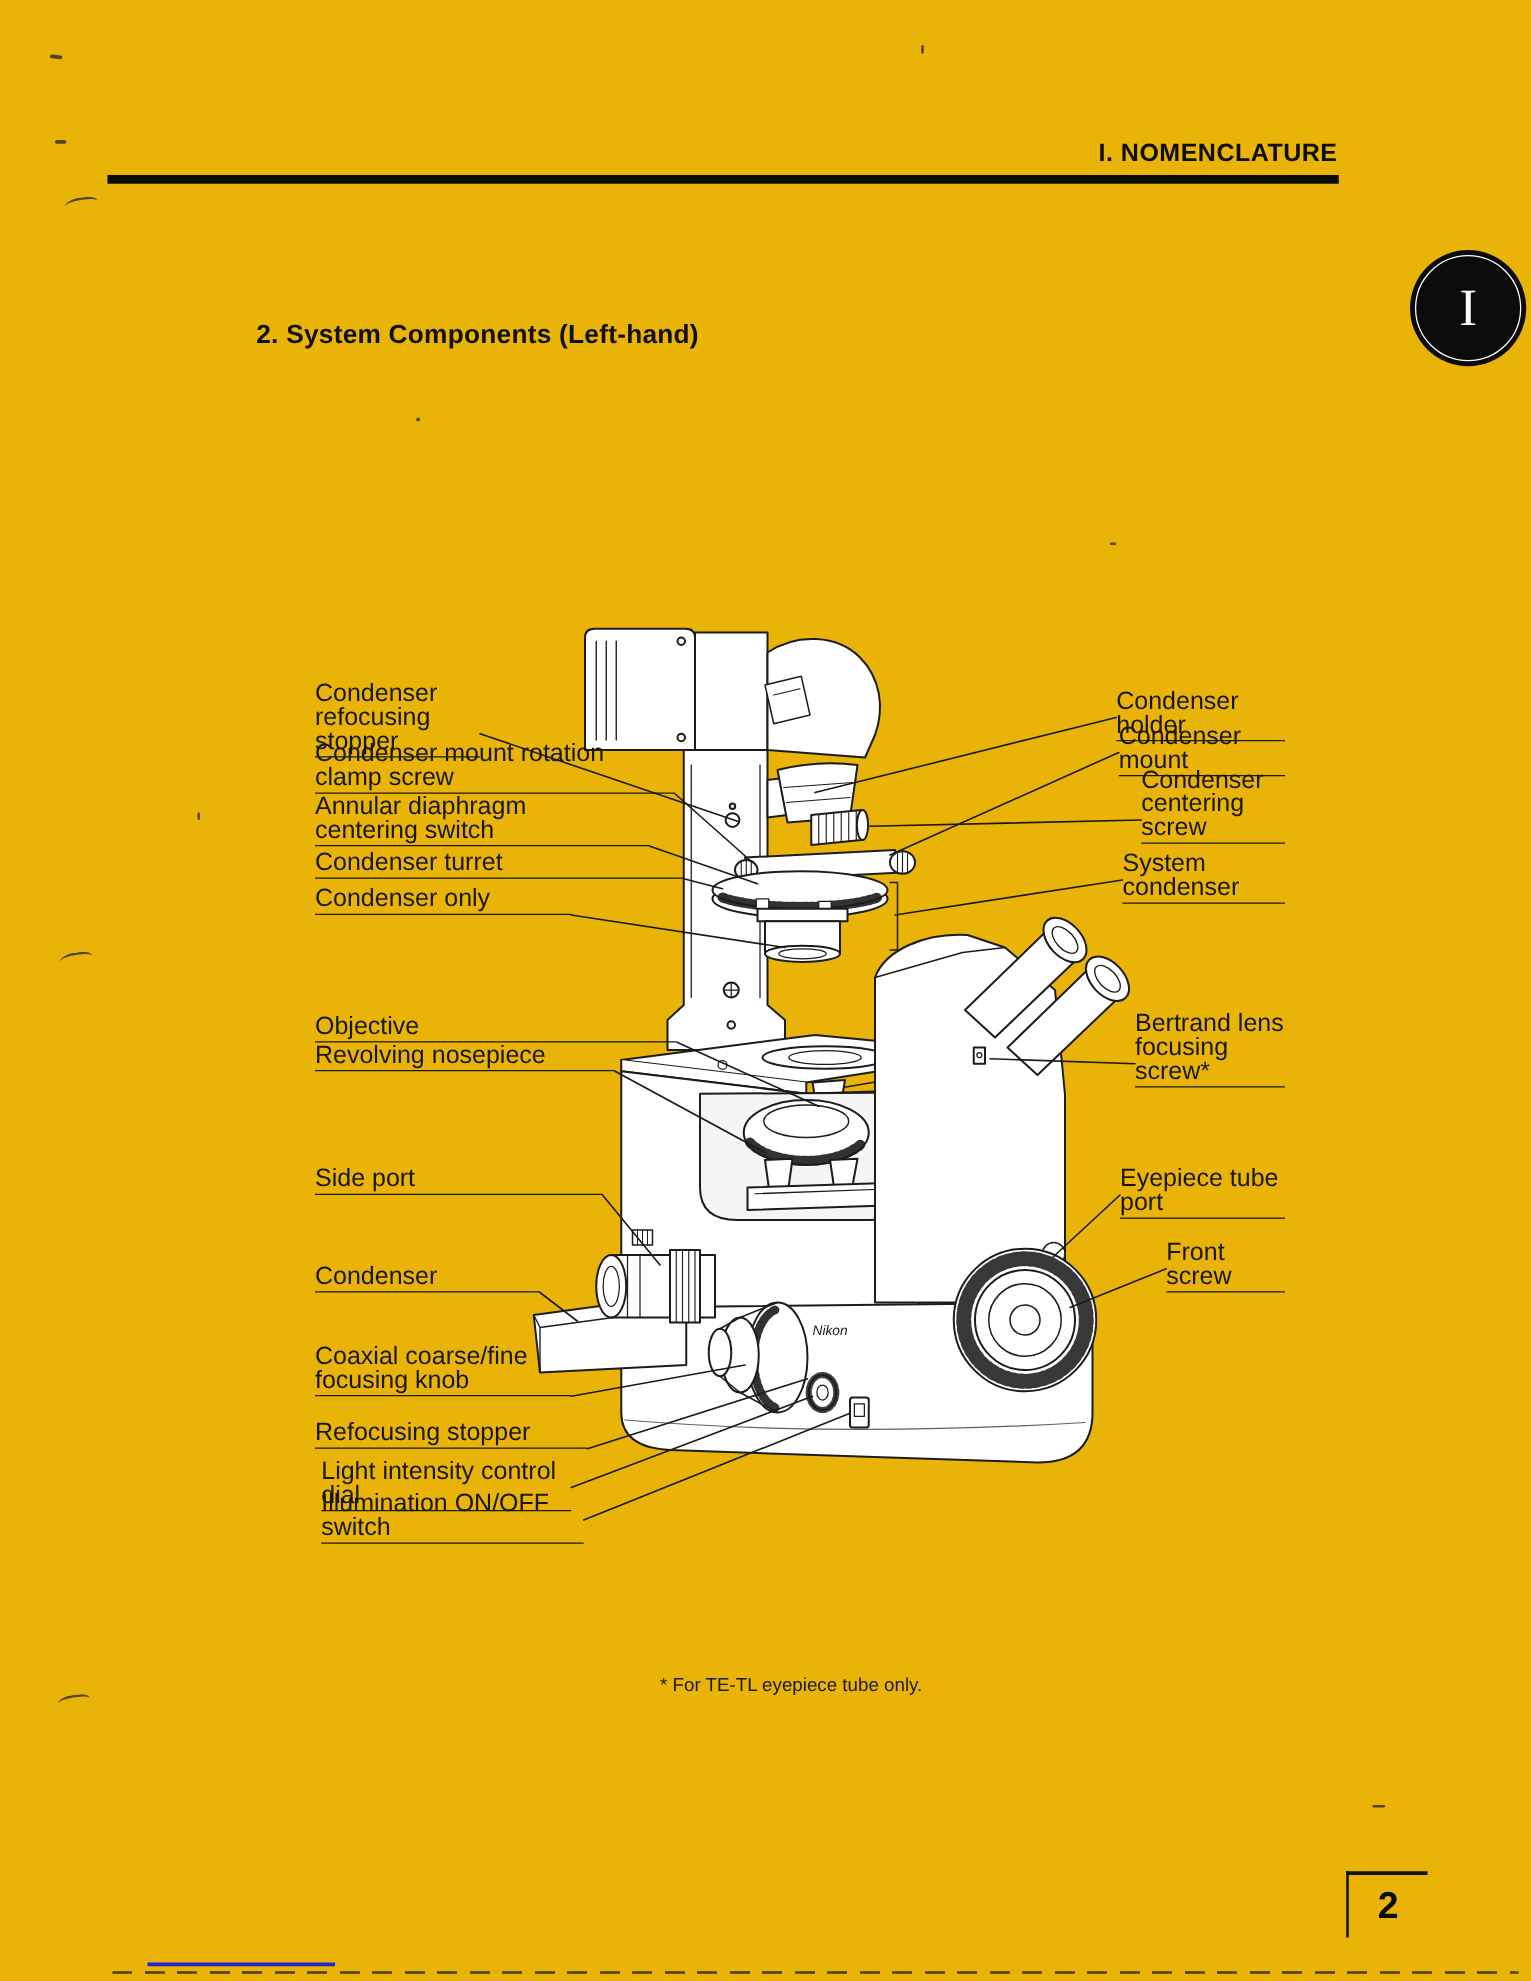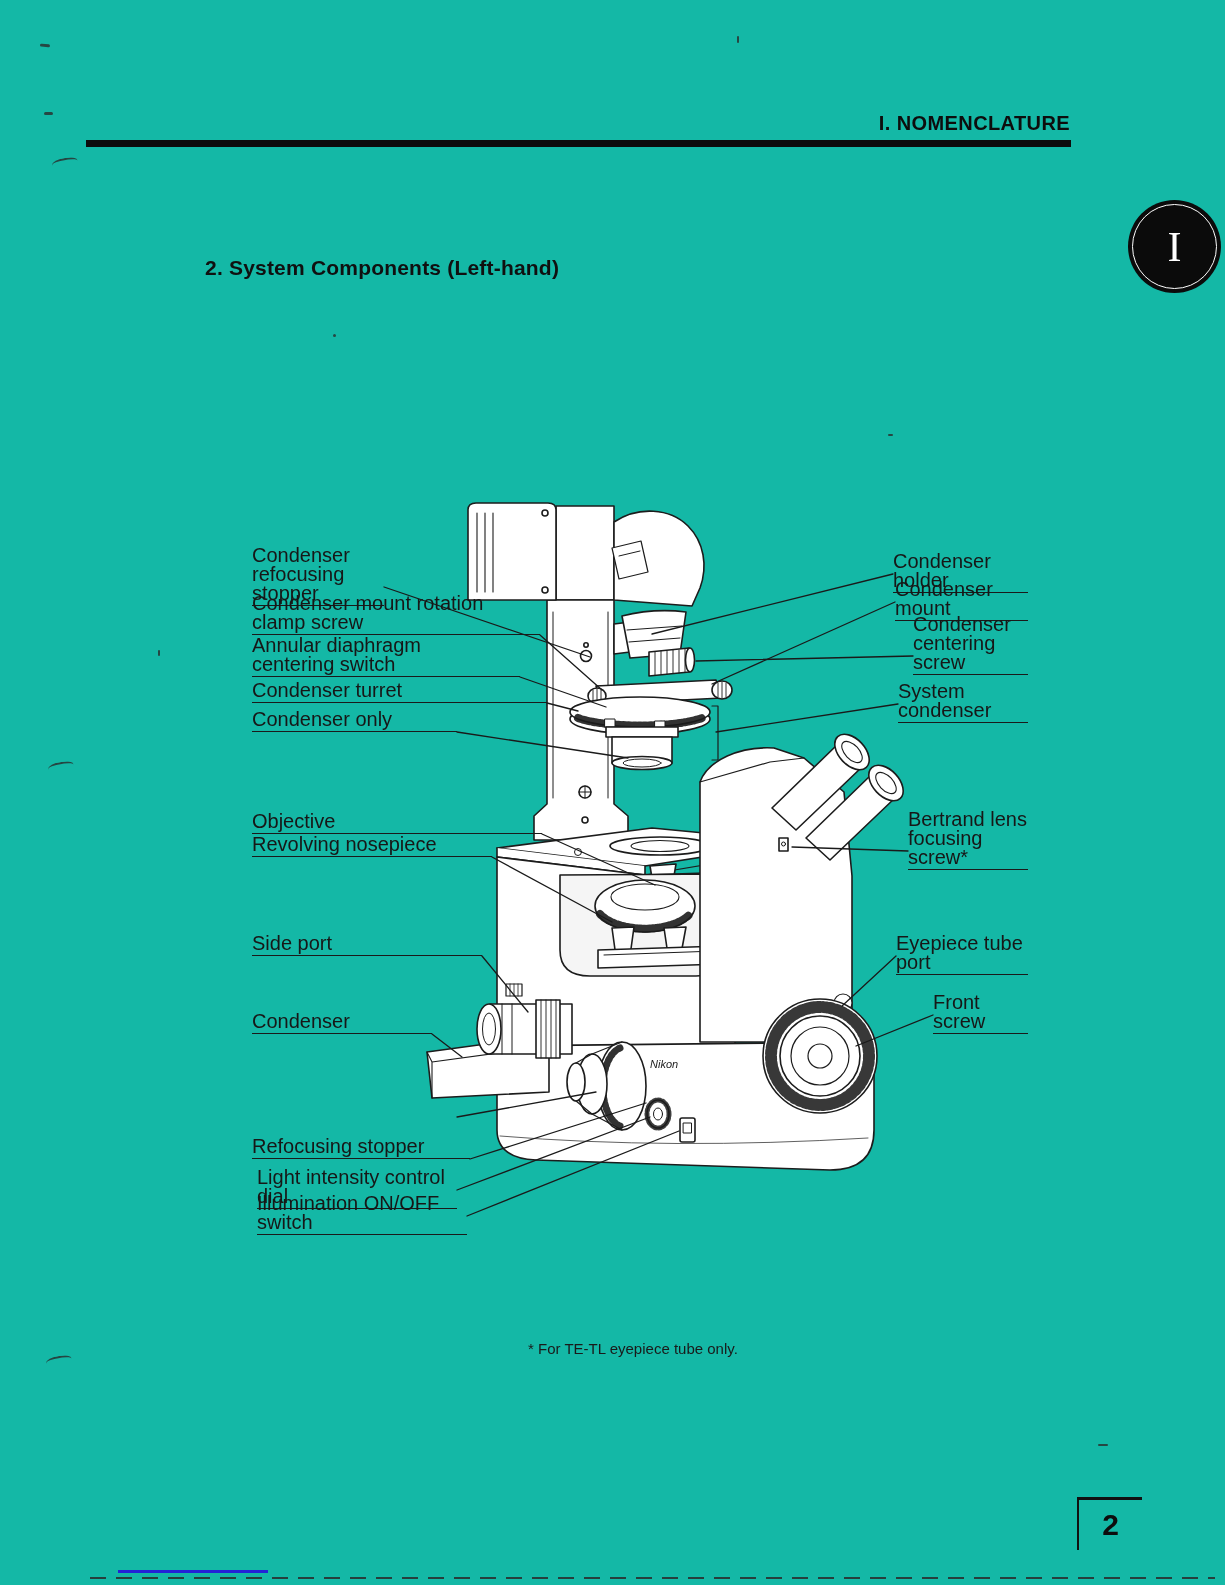--- a/index.html
+++ b/index.html
@@ -1,17 +1,17 @@
 <!DOCTYPE html>
 <html><head>
 <meta charset="utf-8">
 <style>
   html,body{margin:0;padding:0;background:#9a9a9a;}
   .page{
-    position:relative;width:1225px;height:1585px;background:#14b8a6;
+    position:relative;width:1225px;height:1585px;background:#eab308;
     overflow:hidden;font-family:"Liberation Sans",sans-serif;color:#161616;
   }
   .header-text{
     position:absolute;top:112px;right:155px;
     font-size:20px;font-weight:bold;letter-spacing:.4px;color:#0d0d0d;
   }
   .header-rule{
     position:absolute;left:86px;top:140px;width:985px;height:7px;background:#0c0c0c;
   }
   .section-title{
@@ -213,20 +213,22 @@
   <div class="label" style="left:252px;top:594px;width:288px">Condenser mount rotation
 clamp screw</div>
   <div class="label" style="left:252px;top:636px;width:268px">Annular diaphragm
 centering switch</div>
   <div class="label" style="left:252px;top:681px;width:295px">Condenser turret</div>
   <div class="label" style="left:252px;top:710px;width:205px">Condenser only</div>
   <div class="label" style="left:252px;top:812px;width:290px">Objective</div>
   <div class="label" style="left:252px;top:835px;width:240px">Revolving nosepiece</div>
   <div class="label" style="left:252px;top:934px;width:230px">Side port</div>
   <div class="label" style="left:252px;top:1012px;width:180px">Condenser</div>
+  <div class="label" style="left:252px;top:1076px;width:205px">Coaxial coarse/fine
+focusing knob</div>
   <div class="label" style="left:252px;top:1137px;width:218px">Refocusing stopper</div>
   <div class="label" style="left:257px;top:1168px;width:200px">Light intensity control dial</div>
   <div class="label" style="left:257px;top:1194px;width:210px">Illumination ON/OFF switch</div>
 
   <div class="label right" style="left:893px;top:552px;width:135px">Condenser holder</div>
   <div class="label right" style="left:895px;top:580px;width:133px">Condenser mount</div>
   <div class="label right" style="left:913px;top:615px;width:115px">Condenser
 centering screw</div>
   <div class="label right" style="left:898px;top:682px;width:130px">System condenser</div>
   <div class="label right" style="left:908px;top:810px;width:120px">Bertrand lens

